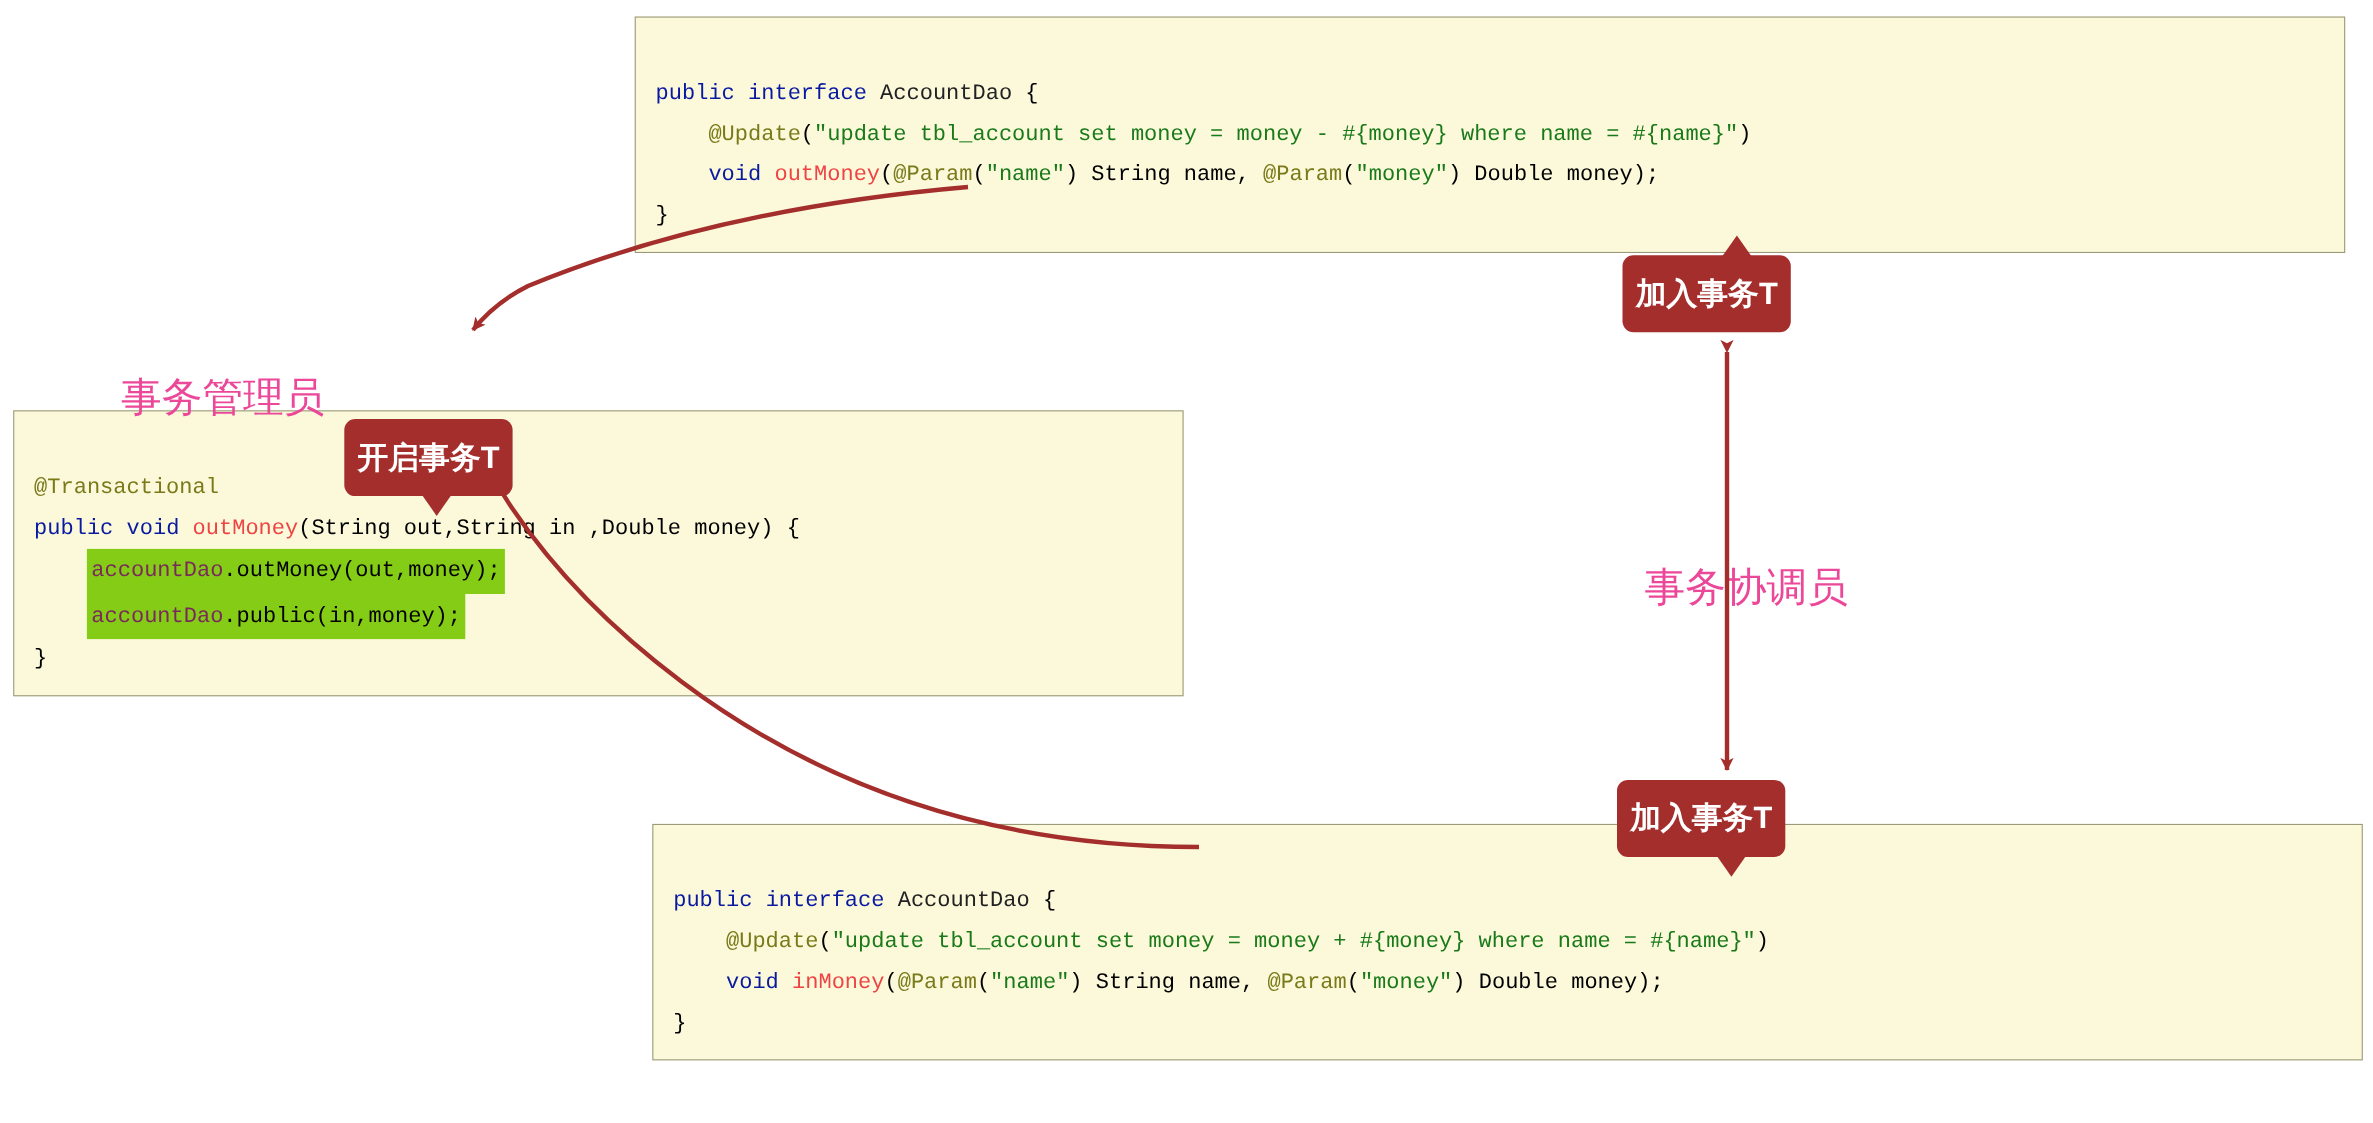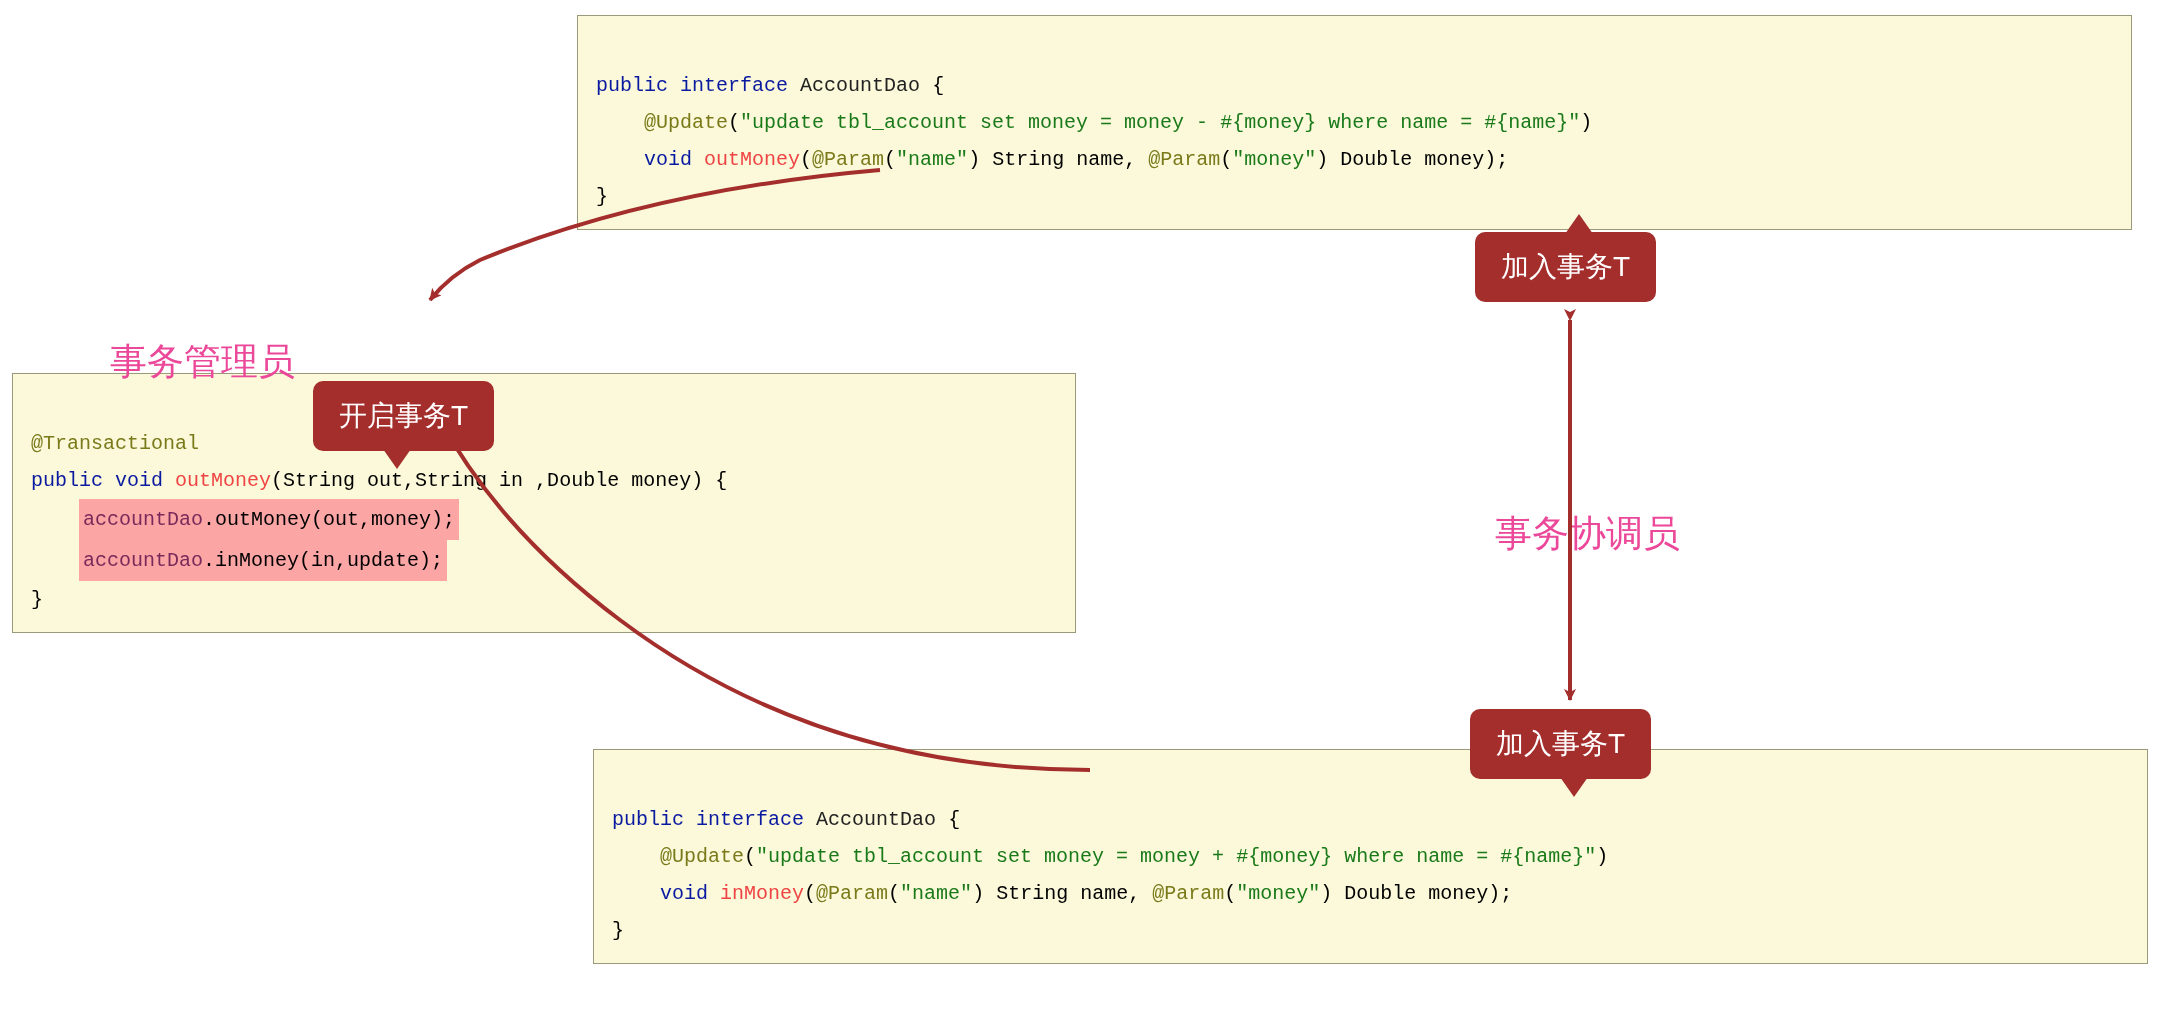--- a/index.html
+++ b/index.html
@@ -24,33 +24,33 @@
 .box-bottom { left: 593px; top: 749px; width: 1555px; }
 .kw-public { color: #0a1aa0; }
 .kw-interface { color: #0a1aa0; margin-top: 40px; }
 .kw-void { color: #0a1aa0; }
 .identifier { color: #222; }
 .method { color: #ef4444; }
 .annotation { color: #7a7a1a; }
 .annotation-param { color: #7a7a1a; }
 .string { color: #1a7a1a; }
 .highlight {
-  background: #fca5a5;
+  background: #84cc16;
   display: inline-block;
   padding: 2px 4px;
 }
 .highlight .member { color: #7a2a5a; }
 .badge {
   position: absolute;
   background: #a32e2c;
   color: #fff;
   font-family: "Microsoft YaHei", "SimSun", sans-serif;
   font-size: 28px;
-  font-weight: 400;
-  padding: 16px 26px;
+  font-weight: 700;
+  padding: 16px 12px;
   border-radius: 10px;
   z-index: 10;
 }
 .badge-open { left: 313px; top: 333px; margin-top: 48px; }
 .badge-join1 { left: 1475px; top: 232px; }
 .badge-join2 { left: 1470px; top: 709px; }
 .badge::after {
   content: "";
   position: absolute;
   width: 0; height: 0;
@@ -98,21 +98,21 @@
 <span class="kw-public">public</span> <span class="kw-interface">interface</span> <span class="identifier">AccountDao</span> <span>{</span>
     <span class="annotation">@Update</span><span>(</span><span class="string">"update tbl_account set money = money - #{money} where name = #{name}"</span><span>)</span>
     <span class="kw-void">void</span> <span class="method">outMoney</span><span>(</span><span class="annotation-param">@Param</span><span>(</span><span class="string">"name"</span><span>)</span> <span>String</span> <span>name</span><span>,</span> <span class="annotation-param">@Param</span><span>(</span><span class="string">"money"</span><span>)</span> <span>Double</span> <span>money</span><span>);</span>
 <span>}</span>
 </div>
 
 <div class="code-box box-left">
 <span class="annotation">@Transactional</span>
 <span class="kw-public">public</span> <span class="kw-void">void</span> <span class="method">outMoney</span><span>(String out,String in ,Double money) {</span>
     <span class="highlight"><span class="member">accountDao</span><span>.outMoney(out,money);</span></span>
-    <span class="highlight"><span class="member">accountDao</span><span>.inMoney(in,update);</span></span>
+    <span class="highlight"><span class="member">accountDao</span><span>.public(in,money);</span></span>
 <span>}</span>
 </div>
 
 <div class="code-box box-bottom">
 <span class="kw-public">public</span> <span class="kw-interface">interface</span> <span class="identifier">AccountDao</span> <span>{</span>
     <span class="annotation">@Update</span><span>(</span><span class="string">"update tbl_account set money = money + #{money} where name = #{name}"</span><span>)</span>
     <span class="kw-void">void</span> <span class="method">inMoney</span><span>(</span><span class="annotation-param">@Param</span><span>(</span><span class="string">"name"</span><span>)</span> <span>String</span> <span>name</span><span>,</span> <span class="annotation-param">@Param</span><span>(</span><span class="string">"money"</span><span>)</span> <span>Double</span> <span>money</span><span>);</span>
 <span>}</span>
 </div>
 

